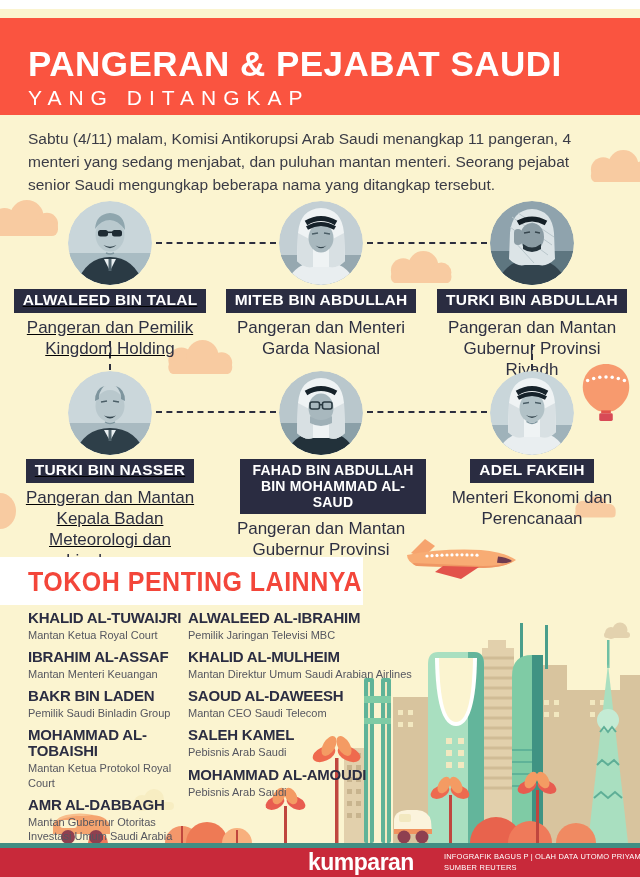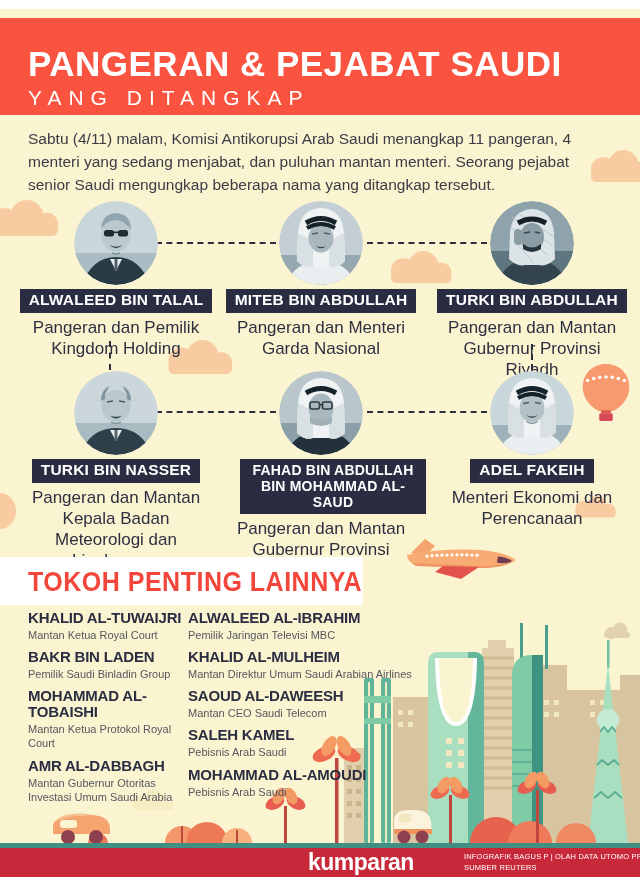--- a/index.html
+++ b/index.html
@@ -11,21 +11,21 @@
   .banner{position:absolute;left:0;top:18px;width:640px;height:97px;background:#FA5440;
           box-sizing:border-box;padding:28px 0 0 28px;}
   .banner h1{margin:0;font-size:35px;line-height:1.05;font-weight:bold;color:#ffffff;letter-spacing:.5px;}
   .banner h2{margin:3px 0 0 0;font-size:21px;font-weight:normal;color:#ffffff;letter-spacing:7px;}
   .intro{position:absolute;left:28px;top:128px;width:565px;margin:0;font-size:15.5px;
          line-height:1.48;color:#3B3C46;}
 
   
   .card{position:absolute;width:210px;display:flex;flex-direction:column;align-items:center;
         text-align:center;z-index:3;}
-  .c1{left:11px;} .c2{left:216px;} .c3{left:427px;}
+  .c1{left:5px;text-decoration:underline;} .c2{left:216px;} .c3{left:427px;}
   .r1{top:201px;} .r2{top:371px;}
   .portrait{width:84px;height:84px;border-radius:50%;overflow:hidden;}
   .portrait svg{display:block;}
   .pname{margin:4px 0 0 0;background:#2A2C41;color:#ffffff;font-size:15.5px;font-weight:bold;
          letter-spacing:.2px;padding:2px 9px 4px;line-height:1.15;max-width:196px;}
   .pname.small{font-size:14px;max-width:190px;padding:3px 8px 4px;margin-left:24px;}
   .prole{margin:4px 0 0 0;width:192px;font-size:17px;line-height:1.24;color:#2E3042;}
 
   
   .hdash{position:absolute;height:0;border-top:2px dashed #2c2e3e;z-index:2;}
@@ -48,21 +48,21 @@
   .ocol-right{left:188px;width:230px;}
   .oitem{margin-bottom:7px;}
   .oitem h4{margin:0;font-size:15px;line-height:1.07;font-weight:bold;color:#2B2D42;letter-spacing:-.2px;}
   .oitem p{margin:2px 0 0 0;font-size:11px;line-height:1.28;color:#55565F;}
 
   
   .city{position:absolute;left:0;top:600px;width:640px;height:248px;z-index:1;}
 
   
   .footer{position:absolute;left:0;top:848px;width:640px;height:29px;background:#C8293A;z-index:5;
-          display:flex;align-items:center;gap:20px;}
+          display:flex;align-items:center;}
   .logo{margin-left:308px;color:#ffffff;font-weight:bold;font-size:23px;letter-spacing:-.5px;line-height:1;}
   .credits{margin:0 0 0 30px;color:#ffffff;font-size:7.5px;line-height:1.35;letter-spacing:.2px;}
   .credits .cline{display:block;white-space:nowrap;}
   .credits b{font-weight:normal;}
   .credits .sep{margin:0 2px;}
 </style>
 </head>
 <body>
 
 <div class="page">
@@ -325,20 +325,24 @@
   <section class="others-banner">
     <h2>TOKOH PENTING LAINNYA</h2>
   </section>
 
   <div class="ocol ocol-left">
     <div class="oitem">
       <h4>KHALID AL-TUWAIJRI</h4>
       <p>Mantan Ketua Royal Court</p>
     </div>
     <div class="oitem">
+      <h4>IBRAHIM AL-ASSAF</h4>
+      <p>Mantan Menteri Keuangan</p>
+    </div>
+    <div class="oitem">
       <h4>BAKR BIN LADEN</h4>
       <p>Pemilik Saudi Binladin Group</p>
     </div>
     <div class="oitem">
       <h4>MOHAMMAD AL-TOBAISHI</h4>
       <p>Mantan Ketua Protokol Royal Court</p>
     </div>
     <div class="oitem">
       <h4>AMR AL-DABBAGH</h4>
       <p>Mantan Gubernur Otoritas Investasi Umum Saudi Arabia</p>

